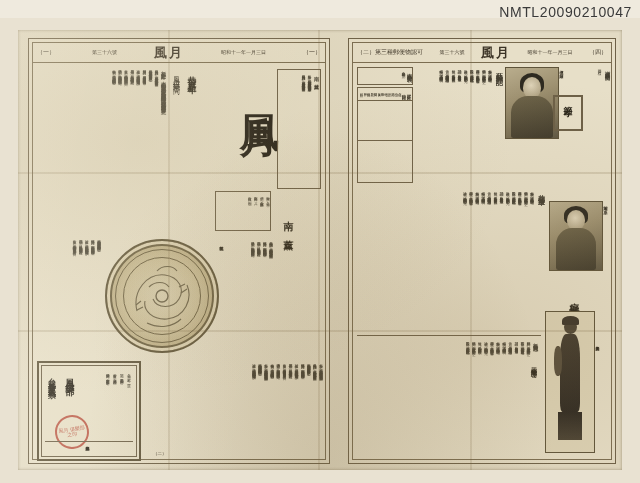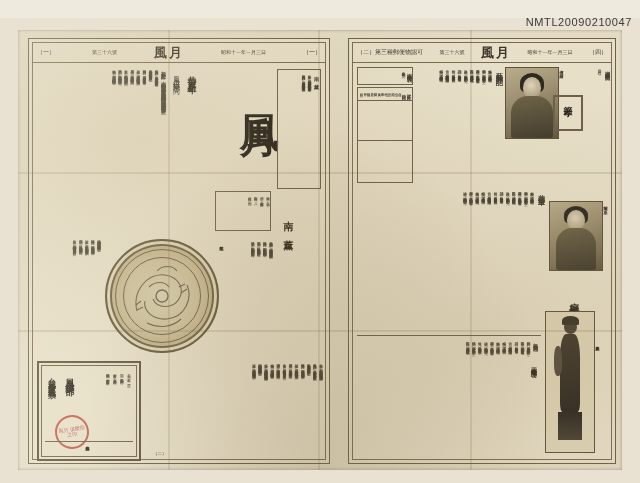--- a/index.html
+++ b/index.html
@@ -19,25 +19,24 @@
     height: 483px;
     background: #efeade;
     overflow: hidden;
   }
   
   #top-id {
     position: absolute;
     top: 4px;
     right: 8px;
     font-family: "Liberation Sans", sans-serif;
-    font-size: 11px;
+    font-size: 14px;
     letter-spacing: 0.6px;
     color: #3a3a3a;
     z-index: 40;
-    margin-top: 12px;
   }
   
   #scan-bg {
     position: absolute;
     left: 0; top: 18px;
     width: 640px; height: 465px;
     background: #e9e2d2;
   }
   
   #sheet {

